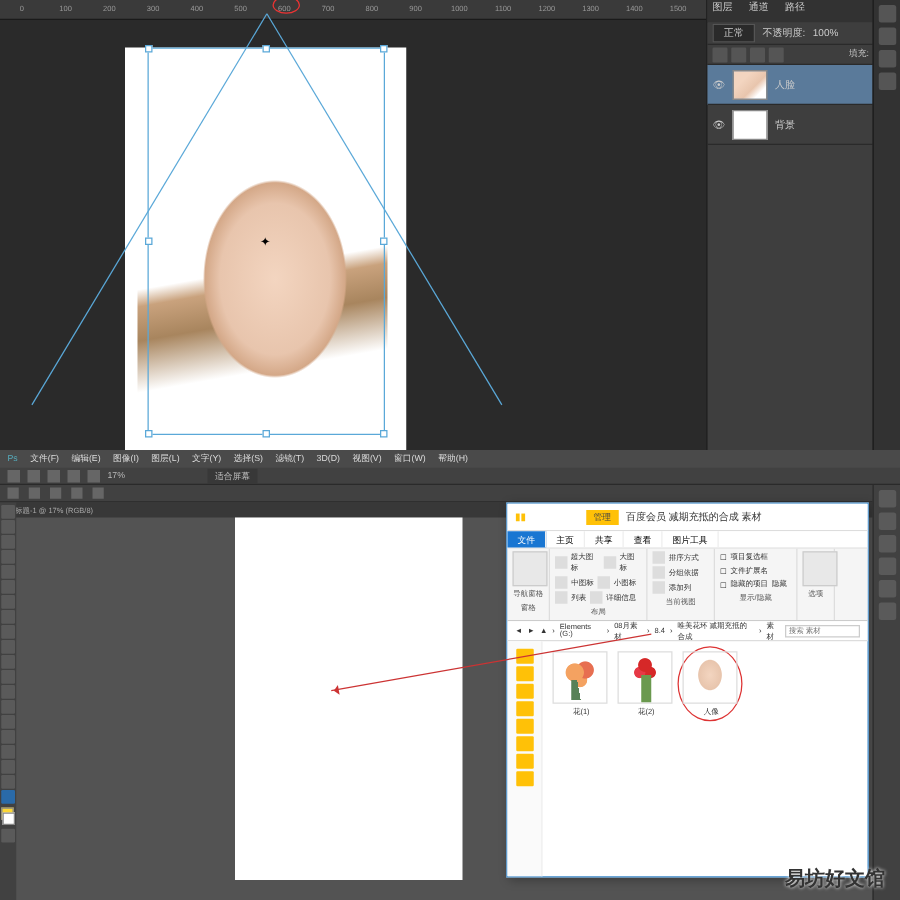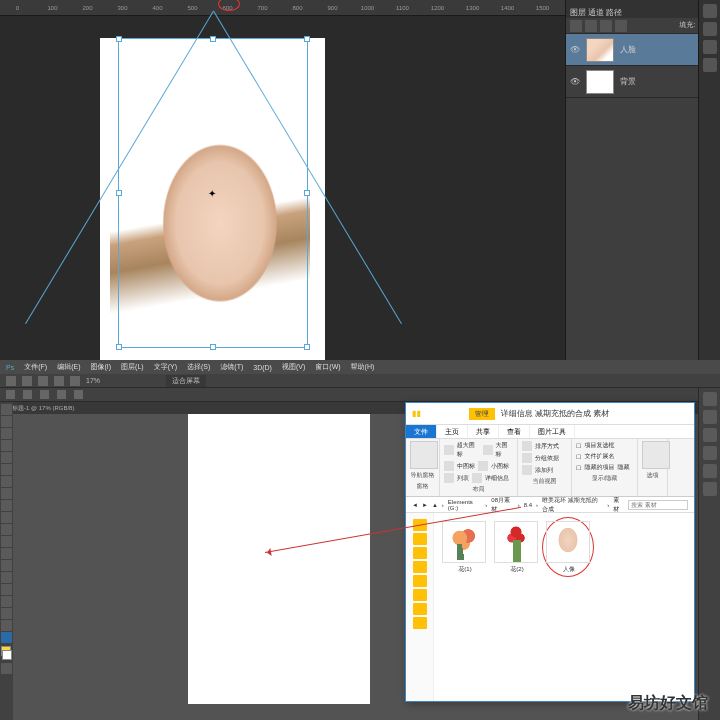--- a/index.html
+++ b/index.html
@@ -15,21 +15,21 @@
 .transform-box::before,.transform-box::after{content:"";position:absolute;background:#5aa8d8}
 .diag1{position:absolute;width:1px;height:365px;background:#5aa8d8;left:50%;top:-28px;transform:rotate(31deg);transform-origin:top}
 .diag2{position:absolute;width:1px;height:365px;background:#5aa8d8;left:50%;top:-28px;transform:rotate(-31deg);transform-origin:top}
 .handle{position:absolute;width:6px;height:6px;background:#fff;border:1px solid #5aa8d8}
 .h-tl{top:-3px;left:-3px}.h-tr{top:-3px;right:-3px}.h-bl{bottom:-3px;left:-3px}.h-br{bottom:-3px;right:-3px}
 .h-tm{top:-3px;left:calc(50% - 3px)}.h-bm{bottom:-3px;left:calc(50% - 3px)}
 .h-ml{top:calc(50% - 3px);left:-3px}.h-mr{top:calc(50% - 3px);right:-3px}
 .anchor{position:absolute;top:calc(50% - 5px);left:calc(50% - 5px);width:10px;height:10px;color:#000;font-size:10px}
 .face-placeholder{position:absolute;top:70px;left:10px;width:200px;height:240px;background:radial-gradient(ellipse 80px 110px at 55% 48%,#f3d5c0 0%,#e8c5ad 55%,#d4a888 70%,transparent 72%),linear-gradient(170deg,transparent 45%,#c9a27d 50%,#a8855e 60%,transparent 75%)}
 .panel-right{position:absolute;top:0;right:0;width:155px;height:360px;background:#3e3e3e;border-left:1px solid #1a1a1a}
-.panel-tabs{height:18px;background:#323232;display:flex;font-size:8px;color:#ccc;align-items:flex-end;padding:0 4px;gap:2px}
+.panel-tabs{height:18px;background:#323232;display:flex;font-size:8px;color:#ccc;align-items:flex-start;padding:0 4px;gap:13px}
 .panel-tabs span{cursor:pointer}
 .panel-header{height:18px;background:#3e3e3e;display:flex;align-items:center;font-size:8px;color:#ccc;padding:0 4px;gap:6px;border-bottom:1px solid #2a2a2a}
 .panel-header .sel{background:#2a2a2a;padding:1px 8px;border:1px solid #555}
 .panel-icons{height:16px;background:#3e3e3e;display:flex;gap:3px;padding:2px 4px;border-bottom:1px solid #2a2a2a}
 .panel-icons i{width:12px;height:12px;background:#555;border-radius:1px}
 .layer-row{height:32px;display:flex;align-items:center;padding:2px 4px;gap:6px;font-size:8px;color:#ccc;border-bottom:1px solid #2a2a2a}
 .layer-row.active{background:#5a7a9a}
 .vis{width:10px;height:10px;display:flex;align-items:center;justify-content:center;color:#ccc;font-size:8px}
 .thumb{width:28px;height:24px;background:#fff;border:1px solid #888}
 .thumb.face{background:linear-gradient(135deg,#f3d5c0 30%,#e8c5ad 60%,#fff 80%)}
@@ -121,20 +121,25 @@
         <div class="anchor">✦</div>
       </div>
     </div>
   </div>
   <div class="panel-right">
     <div class="panel-tabs">
       <span>图层</span>
       <span>通道</span>
       <span>路径</span>
     </div>
+    <div class="panel-header">
+      <span class="sel">正常</span>
+      <span>不透明度:</span>
+      <span>100%</span>
+    </div>
     <div class="panel-icons">
       <i></i>
       <i></i>
       <i></i>
       <i></i>
       <span style="flex:1"></span>
       <span style="font-size:7px;color:#ccc">填充:</span>
       <span style="font-size:7px;color:#ccc">100%</span>
     </div>
     <div class="layer-row active">
@@ -218,21 +223,21 @@
     <i></i>
   </div>
 
   <div class="canvas2"></div>
 
   <div class="explorer">
     <div class="exp-title">
       <span style="color:#ffc107">▮</span>
       <span style="color:#ffc107">▮</span>
       <span class="yellow">管理</span>
-      <span class="path">详细信息 减期充抵的合成 素材</span>
+      <span class="path">百度会员 减期充抵的合成 素材</span>
     </div>
     <div class="exp-tabs">
       <span class="act">文件</span>
       <span>主页</span>
       <span>共享</span>
       <span>查看</span>
       <span>图片工具</span>
     </div>
     <div class="ribbon">
       <div class="ribbon-sec" style="width:34px">

